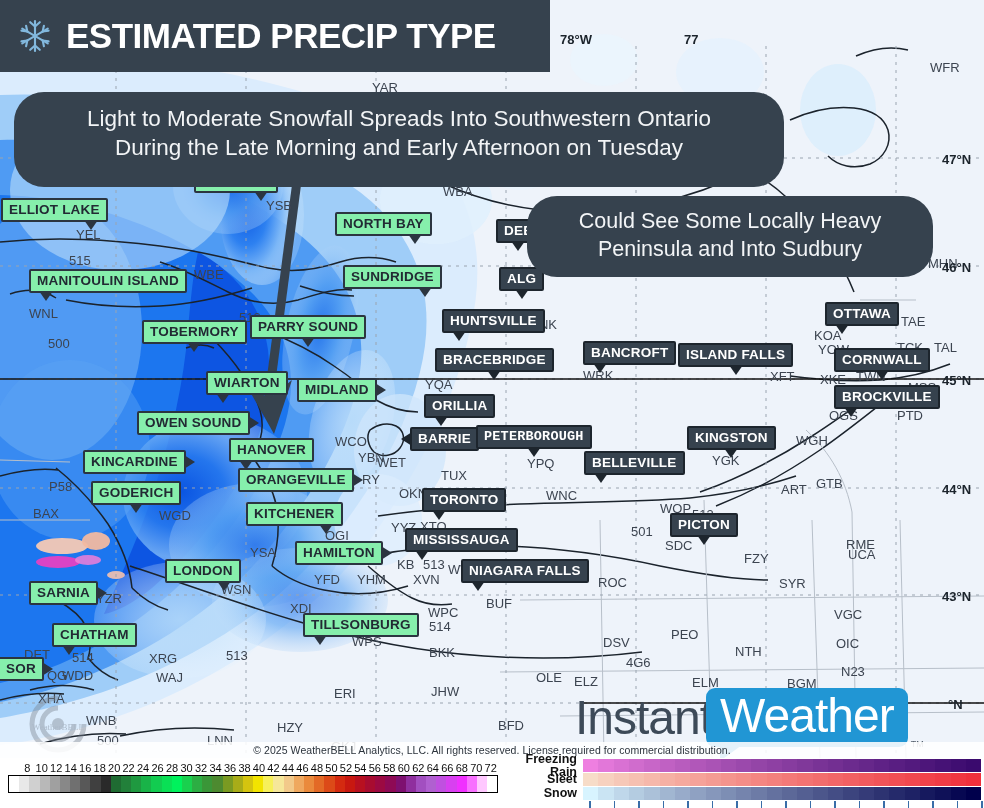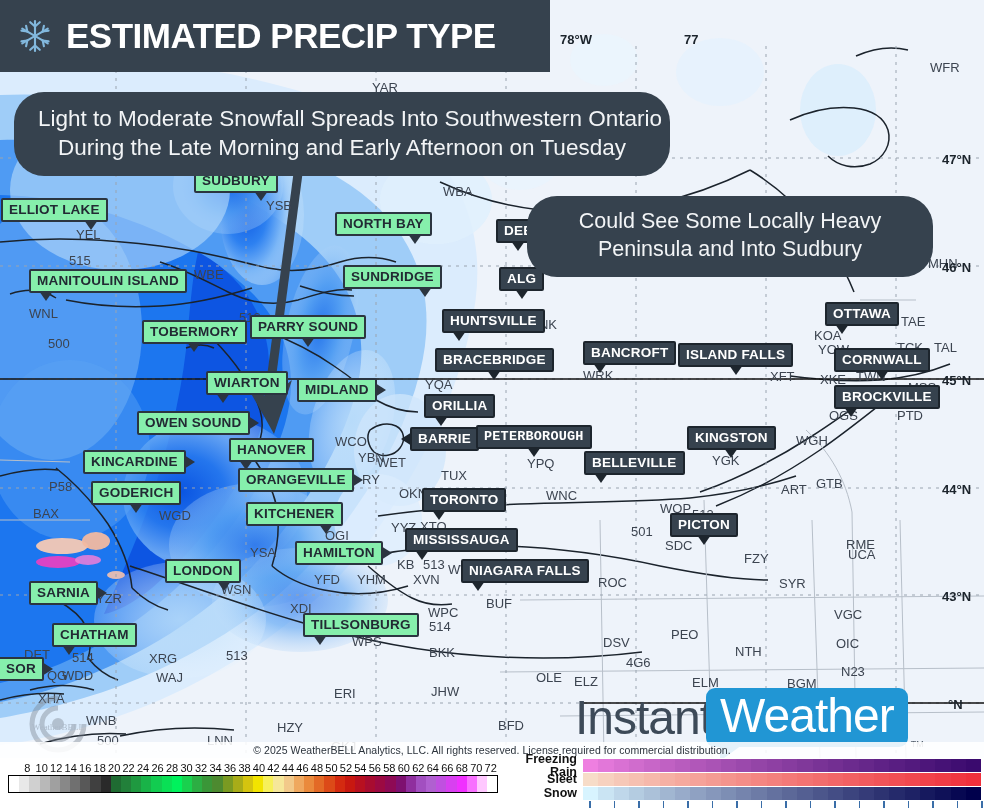--- a/index.html
+++ b/index.html
@@ -35,21 +35,21 @@
     right:0; top:0; width:304px; height:58px; justify-content:center;
   }
   #time-text { font-size:27px; font-weight:300; letter-spacing:0.5px; }
 
   
   .callout {
     position:absolute; background:#36424e; color:#f2f4f6;
     border-radius:30px; text-align:center; line-height:1.30;
     padding:10px 24px; font-weight:300;
   }
-  #callout-1 { left:14px; top:92px; width:656px; font-size:22.5px; padding-top:12px; padding-bottom:13px;}
+  #callout-1 { left:14px; top:92px; width:770px; font-size:22.5px; padding-top:12px; padding-bottom:24px;}
   #callout-2 { left:527px; top:196px; width:406px; font-size:21.5px; padding-top:12px; padding-bottom:13px;}
   .callout .ln { display:block; white-space:nowrap; }
 
   
   .city {
     position:absolute; font-weight:bold; white-space:nowrap;
     font-size:13.5px; letter-spacing:0.2px; padding:2.5px 6px 3px 6px;
     border-radius:2px; line-height:1.05;
   }
   .city.light { background:#86efac; color:#222a33; border:2.5px solid #2b3540; }

